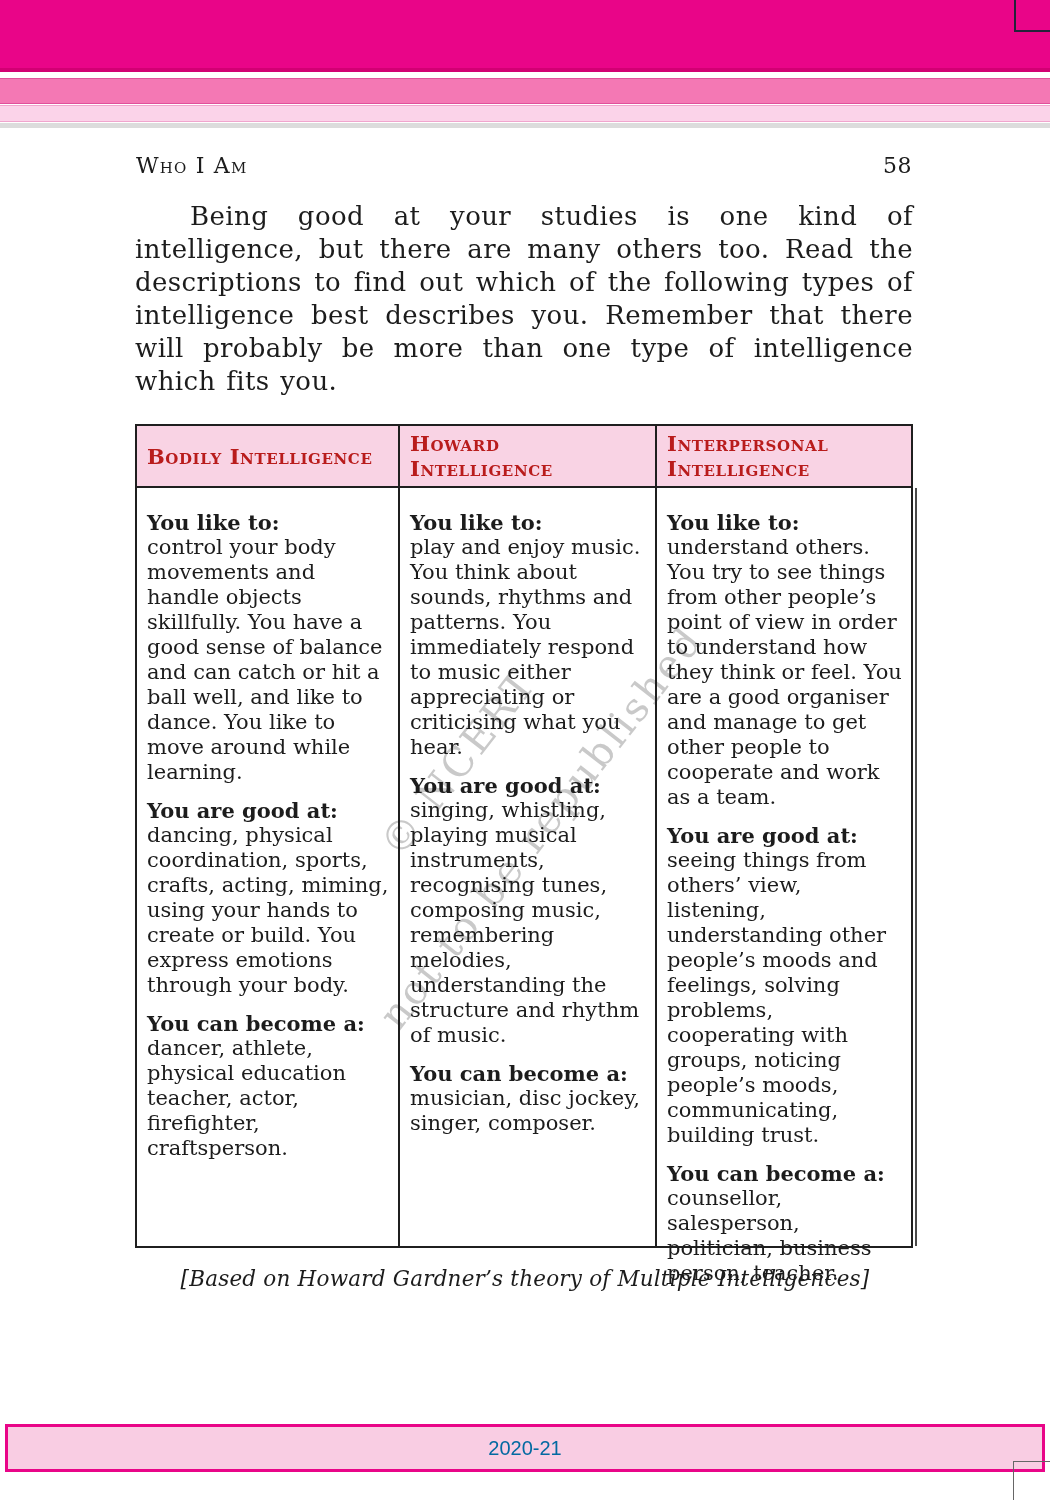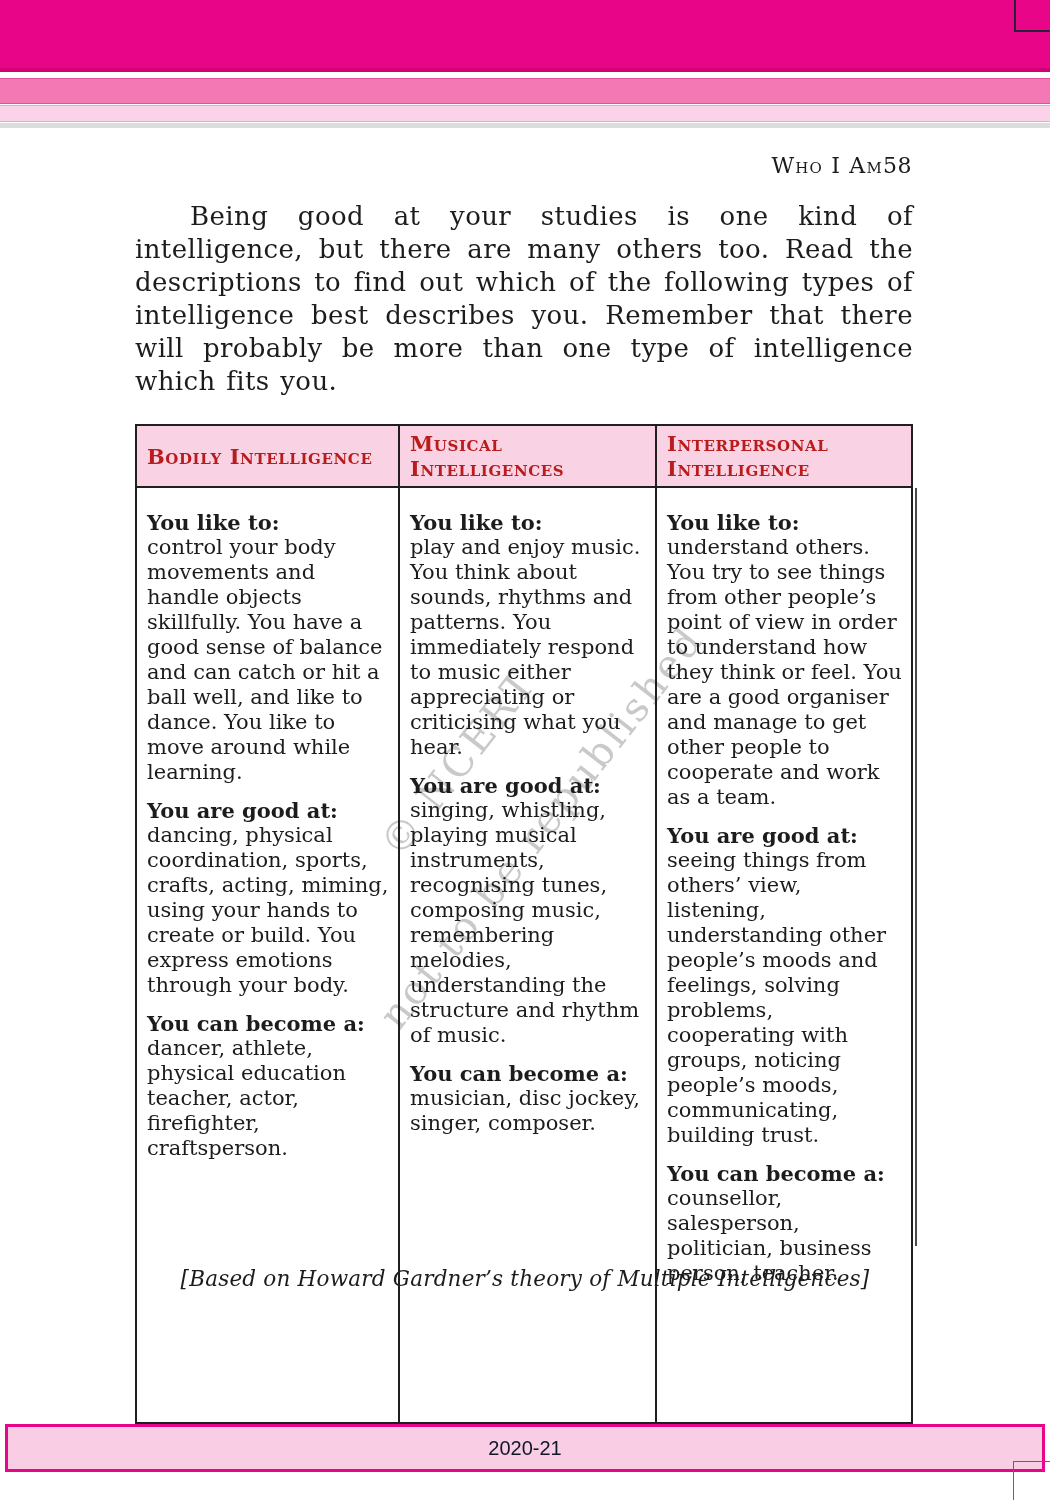--- a/index.html
+++ b/index.html
@@ -11,21 +11,21 @@
   .band2{position:absolute;left:0;top:78px;width:100%;height:24px;background:#f478b4;
          border-top:1px solid #e0509b;border-bottom:1px solid #e0509b;}
   .band3{position:absolute;left:0;top:105px;width:100%;height:15px;background:#fbd3e9;
          border-top:1px solid #f0a5cd;border-bottom:1px solid #f0a5cd;}
   .bandgray{position:absolute;left:0;top:123px;width:100%;height:5px;background:#dcdcdc;}
   .notch{position:absolute;top:0;right:0;width:34px;height:30px;
          border-left:2px solid #23233a;border-bottom:2px solid #23233a;}
 
   
   .running-header{position:absolute;left:136px;width:776px;top:153px;display:flex;
-                  justify-content:flex-end;align-items:baseline;font-size:22px;}
+                  justify-content:space-between;align-items:baseline;font-size:22px;}
   .rh-title{font-variant:small-caps;letter-spacing:1.2px;}
   .rh-page{letter-spacing:0.5px;}
 
   
   .intro{position:absolute;left:135px;width:778px;top:200px;margin:0;
          font-size:26px;line-height:33px;text-align:justify;text-indent:55px;
          letter-spacing:0.4px;word-spacing:2px;}
 
   
   .watermark{position:absolute;left:180px;top:555px;width:640px;height:480px;z-index:0;
@@ -34,36 +34,36 @@
              line-height:105px;white-space:nowrap;}
 
   
   .mi-table{position:absolute;left:135px;top:424px;width:778px;z-index:1;}
   .mi-thead{display:flex;height:64px;background:#f9d3e4;border:2px solid #1f1f1f;box-sizing:border-box;}
   .hcell{box-sizing:border-box;padding:4px 10px;display:flex;align-items:center;
          font-weight:bold;font-variant:small-caps;font-size:21px;letter-spacing:0.6px;
          color:#b91c1c;border-right:2px solid #1f1f1f;line-height:25px;}
   .hc1{width:263px;}  .hc2{width:257px;}  .hc3{width:254px;border-right:none;}
 
-  .mi-tbody{display:flex;height:936px;border:2px solid #1f1f1f;border-top:none;box-sizing:border-box;}
+  .mi-tbody{display:flex;height:760px;border:2px solid #1f1f1f;border-top:none;box-sizing:border-box;}
   .bcell{box-sizing:border-box;padding:22px 8px 0 10px;font-size:21px;line-height:25px;
          border-right:2px solid #1f1f1f;background:transparent;}
   .bc1{width:263px;}  .bc2{width:257px;}  .bc3{width:254px;border-right:none;}
   .sec{margin:0 0 13px 0;}
   .sec-label{font-weight:bold;}
   .shadow-right{position:absolute;left:780px;top:64px;width:2px;height:758px;background:#4a4a4a;}
 
   
   .caption{position:absolute;left:0;width:1050px;top:1266px;text-align:center;
            font-style:italic;font-size:21.5px;letter-spacing:0.2px;}
 
   
   .footer-bar{position:absolute;left:5px;right:5px;top:1424px;height:42px;background:#f9cde3;
               border:3px solid #e90588;display:flex;align-items:center;justify-content:center;
-              font-family:"Liberation Sans",sans-serif;font-size:20px;color:#0f172a;z-index:2;}
+              font-family:"Liberation Sans",sans-serif;font-size:20px;color:#0369a1;z-index:2;}
   .crop-br{position:absolute;right:0;top:1461px;width:36px;height:39px;
            border-left:1.5px solid #666;border-top:1.5px solid #666;z-index:3;}
 </style>
 </head>
 <body>
 
 <div class="page">
 
   <div class="band1">
     <div class="notch"></div>
@@ -80,21 +80,21 @@
   <p class="intro">Being good at your studies is one kind of intelligence, but there are many others too. Read the descriptions to find out which of the following types of intelligence best describes you. Remember that there will probably be more than one type of intelligence which fits you.</p>
 
   <div class="watermark">
     <div>© NCERT</div>
     <div>not to be republished</div>
   </div>
 
   <div class="mi-table">
     <div class="mi-thead">
       <div class="hcell hc1">Bodily Intelligence</div>
-      <div class="hcell hc2">Musical Intelligences</div>
+      <div class="hcell hc2">Howard Intelligence</div>
       <div class="hcell hc3">Interpersonal Intelligence</div>
     </div>
 
     <div class="mi-tbody">
 
       <div class="bcell bc1">
         <div class="sec">
           <div class="sec-label">You like to:</div>
           <div class="sec-text">control your body movements and handle objects skillfully. You have a good sense of balance and can catch or hit a ball well, and like to dance. You like to move around while learning.</div>
         </div>

